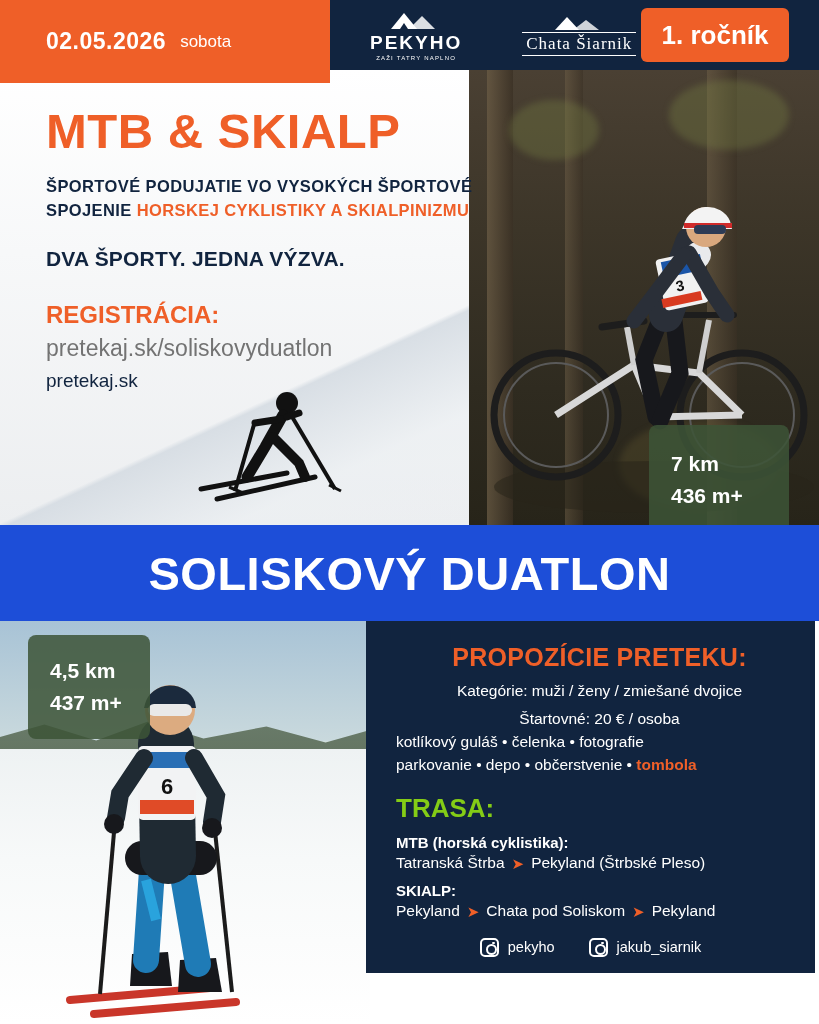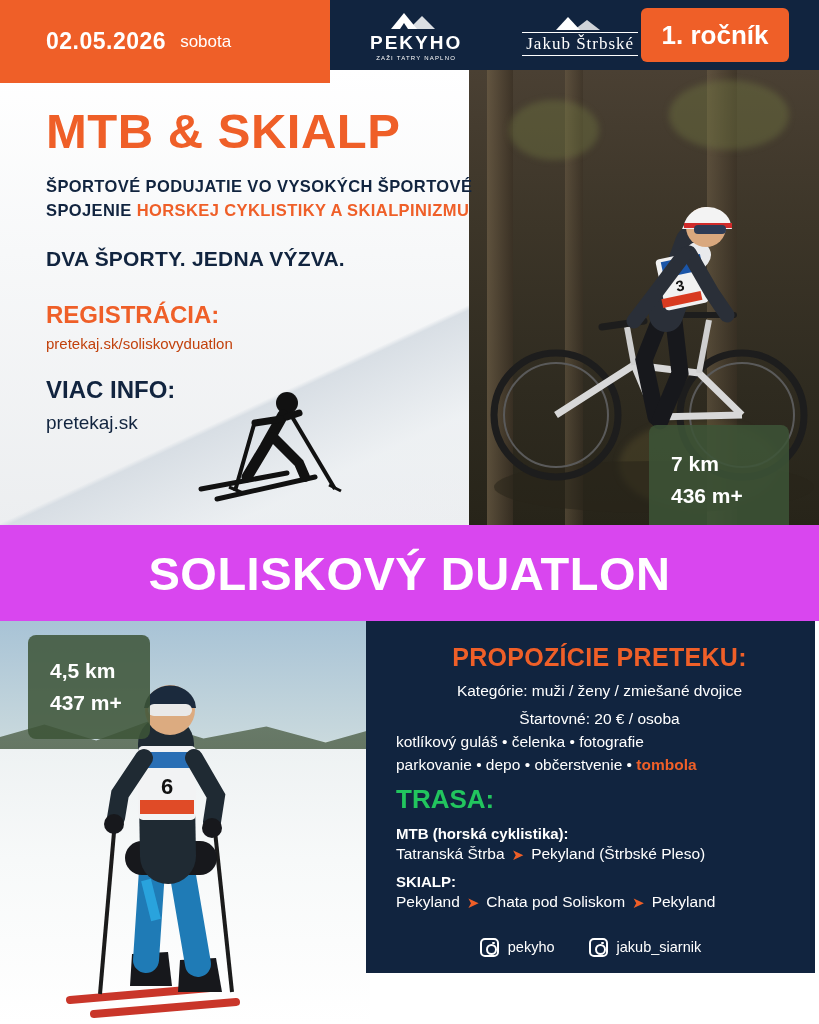--- a/index.html
+++ b/index.html
@@ -141,21 +141,21 @@
     margin-top: 24px;
     font-size: 21px; font-weight: bold; color: #11243f;
     letter-spacing: 0.2px;
   }
   .reg-head {
     margin-top: 30px;
     font-size: 24px; font-weight: bold; color: #ef5f28;
   }
   .reg-url {
     margin-top: 6px;
-    font-size: 15px; color: #c2410c;
+    font-size: 23px; color: #737373;
   }
   .info-head {
     margin-top: 24px;
     font-size: 24px; font-weight: bold; color: #11243f;
   }
   .info-url {
     margin-top: 8px;
     font-size: 19px; color: #11243f;
   }
   .skier-icon {
@@ -181,21 +181,21 @@
   }
   #badge-ski {
     left: 28px; top: 14px; width: 122px; height: 104px;
     z-index: 12;
   }
 
   
   .band {
     position: absolute; top: 525px; left: 0;
     width: 819px; height: 96px;
-    background: #d946ef;
+    background: #1d4ed8;
     display: flex; align-items: center; justify-content: center;
     z-index: 15;
   }
   .band-title {
     color: #ffffff; font-size: 47px; font-weight: bold;
     letter-spacing: 0.5px;
   }
 
   
   .bottom {
@@ -243,22 +243,22 @@
     font-size: 15.5px; margin-top: 10px;
   }
   .line.center { text-align: center; }
   .sub-head {
     font-size: 15px; font-weight: bold; color: #ef5f28;
     margin-top: 18px;
   }
   .incl-line { font-size: 15.5px; margin-top: 5px; }
   .incl-line .hl { color: #ef5f28; font-weight: bold; }
   .trasa-head {
-    font-size: 26px; font-weight: bold; color: #22c55e;
-    margin-top: 10px;
+    font-size: 26px; font-weight: bold; color: #84cc16;
+    margin-top: 19px;
   }
   .route-label {
     font-size: 15px; font-weight: bold; margin-top: 10px;
   }
   .route-line {
     font-size: 15.5px; margin-top: 3px;
     display: flex; align-items: center; gap: 7px; flex-wrap: wrap;
   }
   .arrow {
     color: #ef5f28; font-size: 15px; line-height: 1;
@@ -312,21 +312,21 @@
         <span class="lp-sub">ZAŽI TATRY NAPLNO</span>
       </div>
 
       <div class="logo-jakub">
         <span class="mountains">
           <svg width="52" height="16" viewBox="0 0 52 16">
             <polygon points="2,15 14,2 26,15" fill="#ffffff"></polygon>
             <polygon points="20,15 33,5 46,15" fill="#ffffff" opacity="0.8"></polygon>
           </svg>
         </span>
-        <span class="lj-name">Jakub Štrbské</span>
+        <span class="lj-name">Chata Šiarnik</span>
       </div>
 
       <div class="badge-rocnik">1. ročník</div>
     </div>
   </div>
 
   <div class="hero">
     <div class="hero-bg"></div>
 
     <div class="hero-photo">
@@ -381,21 +381,20 @@
         <div>ŠPORTOVÉ PODUJATIE VO VYSOKÝCH ŠPORTOVÉ</div>
         <div>
           <span>SPOJENIE </span><span class="accent">HORSKEJ CYKLISTIKY A SKIALPINIZMU</span>
         </div>
       </div>
       <div class="tagline">DVA ŠPORTY. JEDNA VÝZVA.</div>
 
       <div class="reg-head">REGISTRÁCIA:</div>
       <div class="reg-url">pretekaj.sk/soliskovyduatlon</div>
 
-      <div class="info-head">VIAC INFO:</div>
       <div class="info-url">pretekaj.sk</div>
     </div>
 
     <svg class="skier-icon" viewBox="0 0 160 120">
 
       <path d="M6 104 L92 88" stroke="#111" stroke-width="5" stroke-linecap="round"></path>
       <path d="M22 114 L120 92" stroke="#111" stroke-width="5" stroke-linecap="round"></path>
 
       <path d="M60 36 L40 106" stroke="#111" stroke-width="4"></path>
       <path d="M96 30 L140 104" stroke="#111" stroke-width="4"></path>

